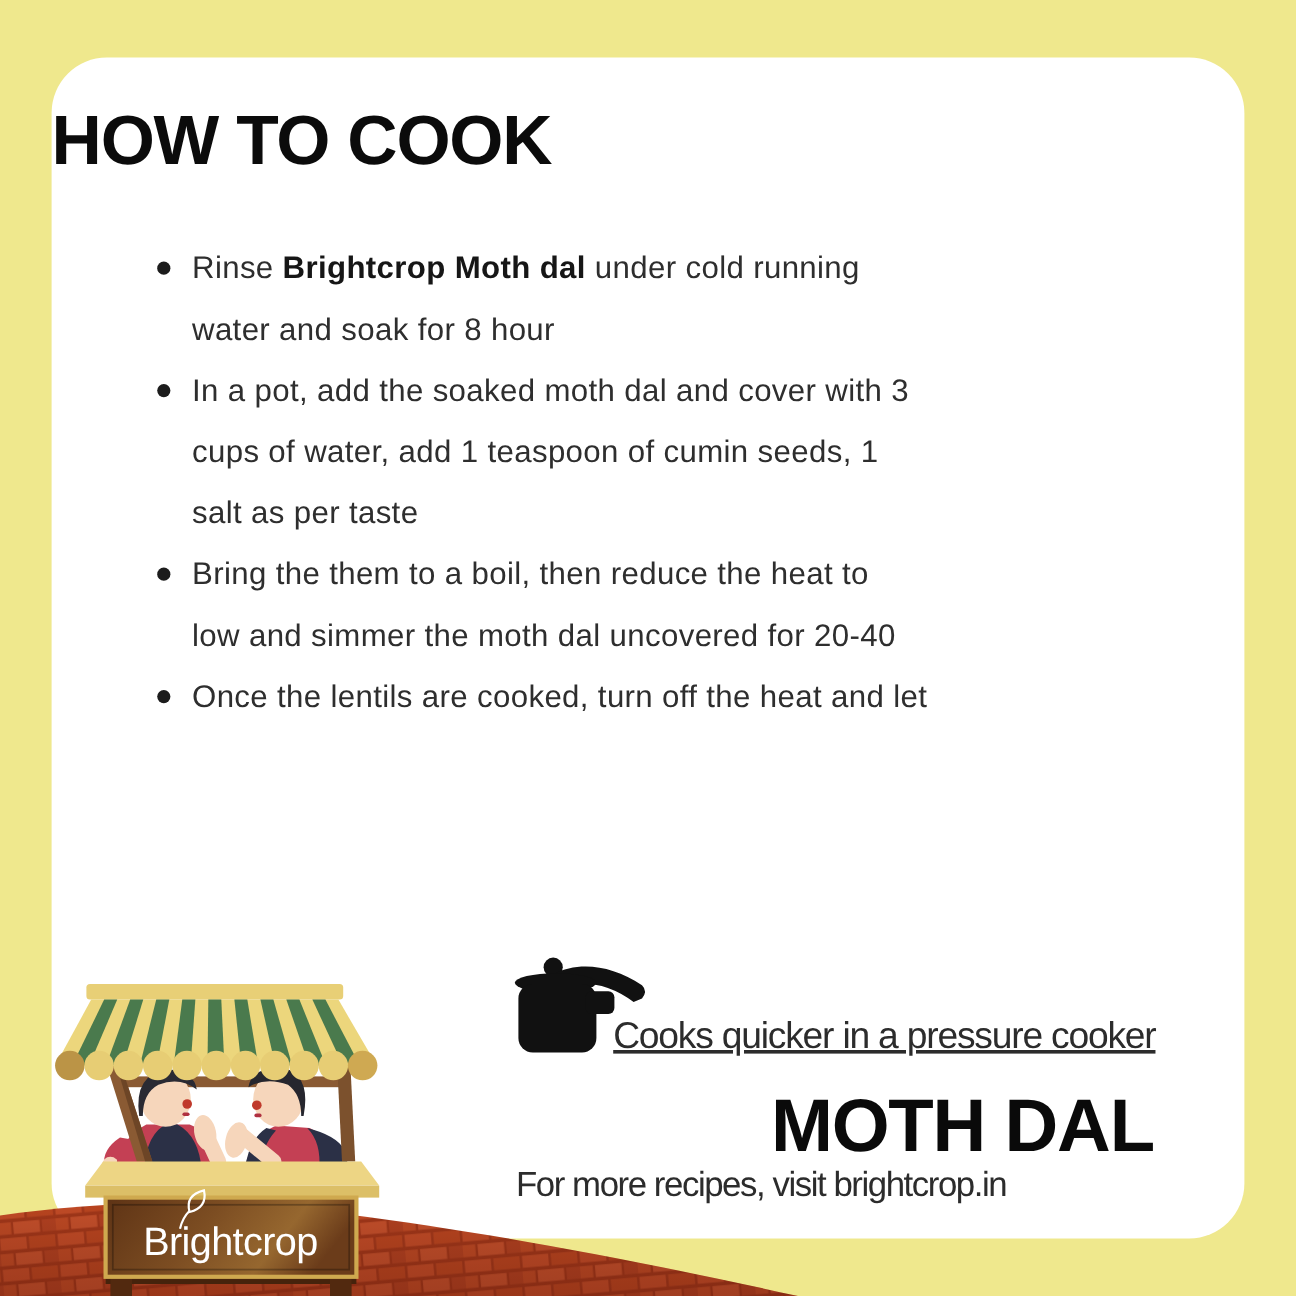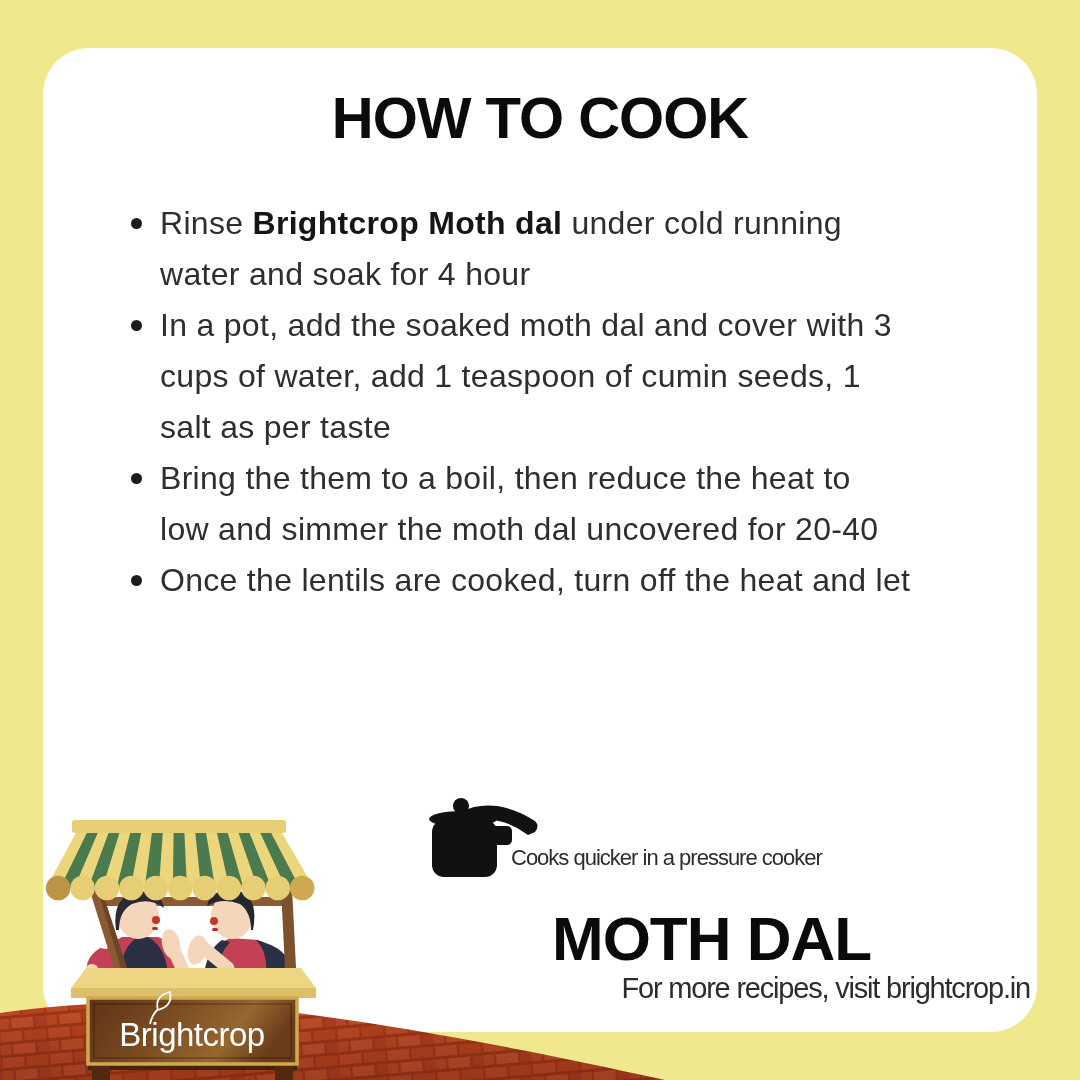--- a/index.html
+++ b/index.html
@@ -7,68 +7,68 @@
   .stage{
     position:relative;width:1080px;height:1080px;overflow:hidden;
     background:#EFE88D;font-family:"Liberation Sans",sans-serif;
   }
   .card{
     position:absolute;left:43px;top:48px;width:994px;height:984px;
     background:#ffffff;border-radius:46px;z-index:1;
   }
   .title{
     position:absolute;left:43px;top:84px;width:994px;z-index:1;
-    text-align:center;font-size:58px;font-weight:800;letter-spacing:-1px;
+    font-size:58px;font-weight:800;letter-spacing:-1px;
     color:#0B0B0B;
   }
   .instructions{
     position:absolute;left:127px;top:198px;width:880px;z-index:1;
   }
   .bullet-item{position:relative;padding-left:33px;}
   .bullet-dot{
     position:absolute;left:4px;top:20px;width:11px;height:11px;
     border-radius:50%;background:#1C1C1C;
   }
   .instr-line{
-    font-size:32px;line-height:51px;letter-spacing:0.3px;color:#2E2E2E;
+    font-size:26px;line-height:51px;letter-spacing:0.3px;color:#2E2E2E;
     white-space:nowrap;
   }
   .instr-line b{font-weight:700;color:#161616;}
   .cooker-icon{position:absolute;left:424px;top:793px;z-index:1;}
   .cooker-note{
     position:absolute;left:511px;top:845px;z-index:1;
-    font-size:22px;letter-spacing:-1px;color:#2C2C2C;white-space:nowrap;
+    font-size:31px;letter-spacing:-1px;color:#2C2C2C;white-space:nowrap;text-decoration:underline;
   }
   .product-name{
     position:absolute;left:552px;top:903px;width:500px;z-index:1;
-    text-align:left;font-size:62px;font-weight:800;letter-spacing:-1px;
+    text-align:center;font-size:62px;font-weight:800;letter-spacing:-1px;
     color:#0A0A0A;white-space:nowrap;
   }
   .footer-line{
     position:absolute;left:430px;top:972px;width:600px;z-index:1;
-    text-align:right;font-size:29px;letter-spacing:-1.2px;color:#2C2C2C;
+    text-align:left;font-size:29px;letter-spacing:-1.2px;color:#2C2C2C;
     white-space:nowrap;
   }
   .ground-svg{position:absolute;left:0;top:988px;z-index:2;}
   .stall-svg{position:absolute;left:40px;top:790px;z-index:3;}
 </style>
 </head>
 <body>
 
 <div class="stage">
 
   <div class="card"></div>
 
   <div class="title">HOW TO COOK</div>
 
   <div class="instructions">
       <div class="bullet-item">
         <span class="bullet-dot"></span>
         <div class="instr-line"><span>Rinse </span><b>Brightcrop Moth dal</b><span> under cold running</span></div>
-        <div class="instr-line"><span>water and soak for 4 hour</span></div>
+        <div class="instr-line"><span>water and soak for 8 hour</span></div>
       </div>
       <div class="bullet-item">
         <span class="bullet-dot"></span>
         <div class="instr-line"><span>In a pot, add the soaked moth dal and cover with 3</span></div>
         <div class="instr-line"><span>cups of water, add 1 teaspoon of cumin seeds, 1</span></div>
         <div class="instr-line"><span>salt as per taste</span></div>
       </div>
       <div class="bullet-item">
         <span class="bullet-dot"></span>
         <div class="instr-line"><span>Bring the them to a boil, then reduce the heat to</span></div>

